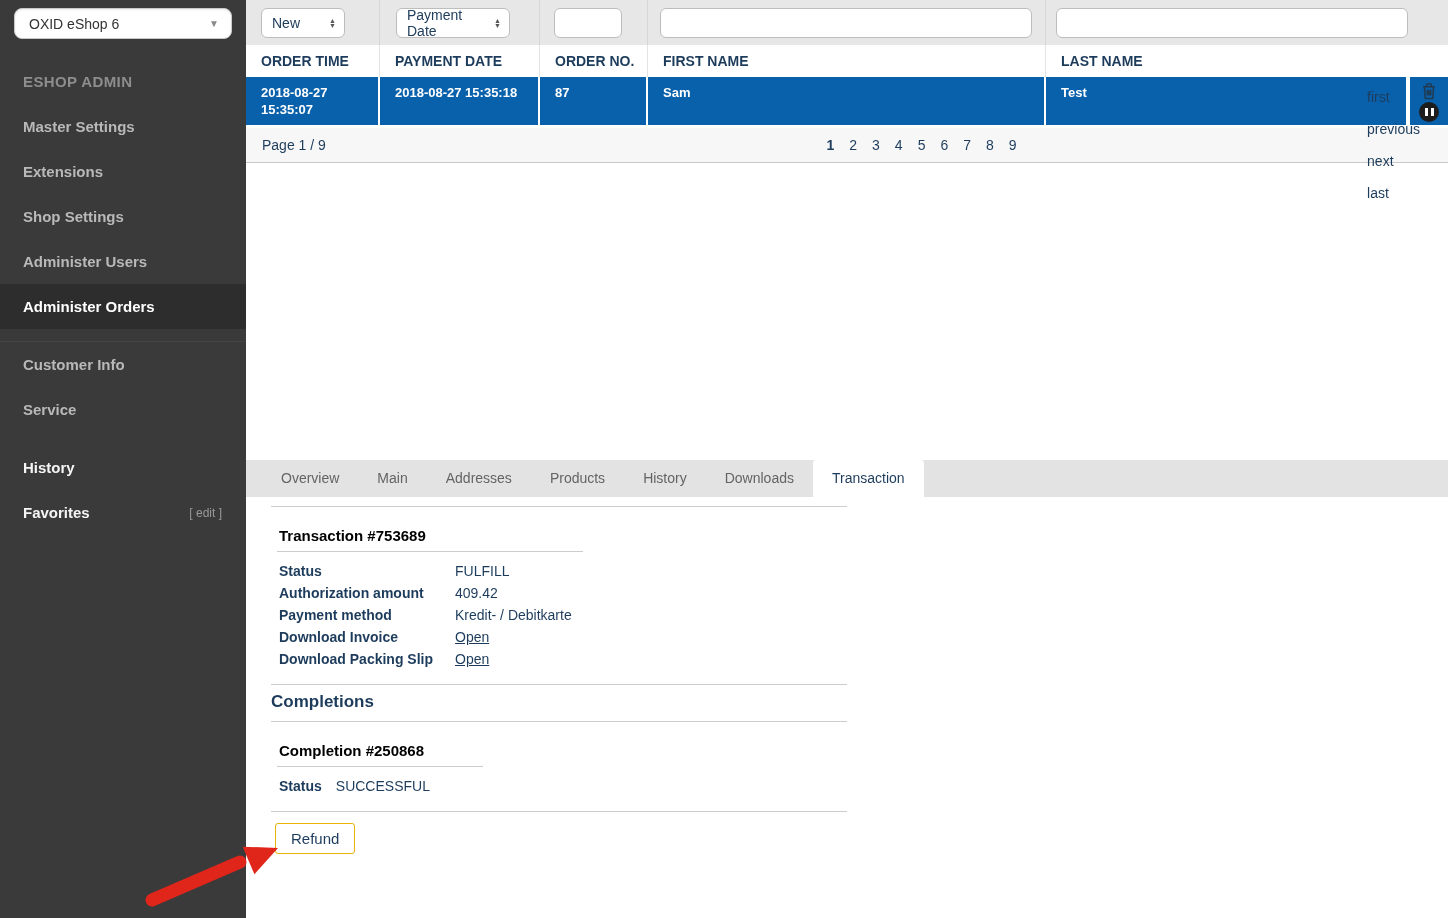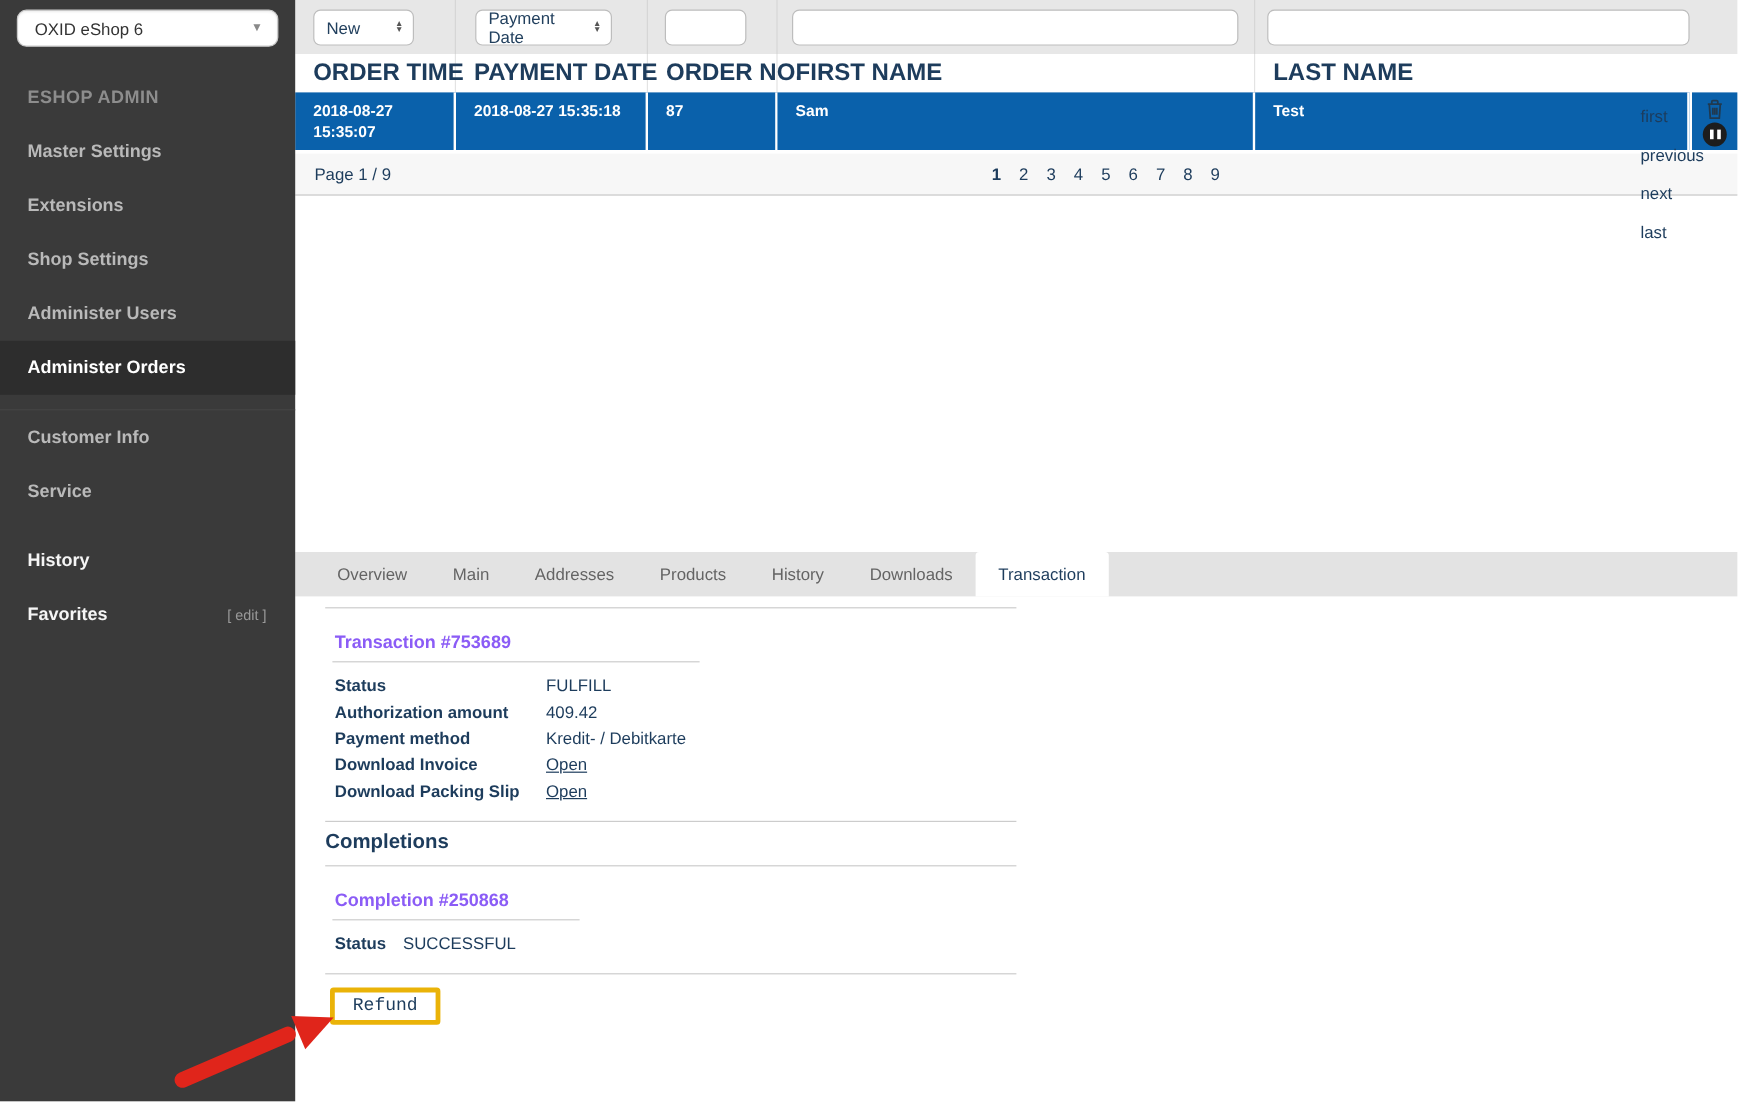--- a/index.html
+++ b/index.html
@@ -68,21 +68,21 @@
     font-family:"Liberation Sans", sans-serif;
   }
   .fi-small { width:68px; }
   .fi-wide1 { width:372px; }
   .fi-wide2 { width:368px; }
 
   
   .table-header { position:absolute; left:0; top:45px; width:1202px; height:32px; background:#fff; display:flex; }
   .th-cell {
     height:32px; display:flex; align-items:center; padding-left:15px;
-    font-size:20px; font-weight:bold; color:#1d3c5c; border-right:1px solid #e3e3e3;
+    font-size:14px; font-weight:bold; color:#1d3c5c; border-right:1px solid #e3e3e3;
     white-space:nowrap;
   }
   .th1 { width:134px; } .th2 { width:160px; } .th3 { width:108px; }
   .th4 { width:398px; } .th5 { width:362px; border-right:none; } .th6 { width:40px; border-right:none; }
 
   
   .data-row { position:absolute; left:0; top:77px; width:1202px; height:48px; display:flex; cursor:pointer; }
   .td-cell {
     background:#0a61ab; color:#fff; font-size:13px; font-weight:bold;
     padding:7px 6px 0 15px; border-right:2px solid #fff; line-height:17px;
@@ -123,36 +123,36 @@
   }
   .tab.active {
     background:#fff; color:#1d3c5c; border-radius:3px 3px 0 0; cursor:default;
   }
 
   
   .content { position:absolute; left:25px; top:497px; width:1160px; }
   .section-title { font-size:17px; font-weight:bold; color:#1d3c5c; margin-top:32px; }
   .rule { border:none; border-top:1px solid #cccccc; width:576px; margin-top:9px; }
   .sub-block { margin-left:8px; }
-  .sub-heading { font-size:15px; font-weight:bold; color:#8b5cf6; margin-top:20px; }
+  .sub-heading { font-size:15px; font-weight:bold; color:#000000; margin-top:20px; }
   .rule-sub { border:none; border-top:1px solid #cccccc; margin-top:7px; margin-left:-2px; }
   .rule-sub.w1 { width:306px; }
   .rule-sub.w2 { width:206px; }
   .kv-table { margin-top:8px; font-size:14px; color:#1d3c5c; }
   .kv-row { display:flex; line-height:22px; }
   .kv-label { width:176px; font-weight:bold; }
   .kv-label.narrow { width:auto; margin-right:14px; }
   .kv-value { }
   .kv-link { color:#1d3c5c; text-decoration:underline; cursor:pointer; }
   .rule.space { margin-top:14px; }
   .refund-btn {
     margin-top:11px; margin-left:4px; height:31px; padding:0 15px;
-    background:#fff; border:4px solid #eab308; border-radius:3px;
+    background:#fff; border:1px solid #eab308; border-radius:3px;
     font-size:15px; color:#1d3c5c; cursor:pointer;
-    font-family:Liberation Mono, monospace;
+    font-family:Liberation Sans, sans-serif;
   }
 
   
   .arrow-overlay { position:absolute; left:130px; top:832px; width:170px; height:86px;
                    pointer-events:none; z-index:5; }
 </style>
 </head>
 <body>
 
 <div class="screen">

